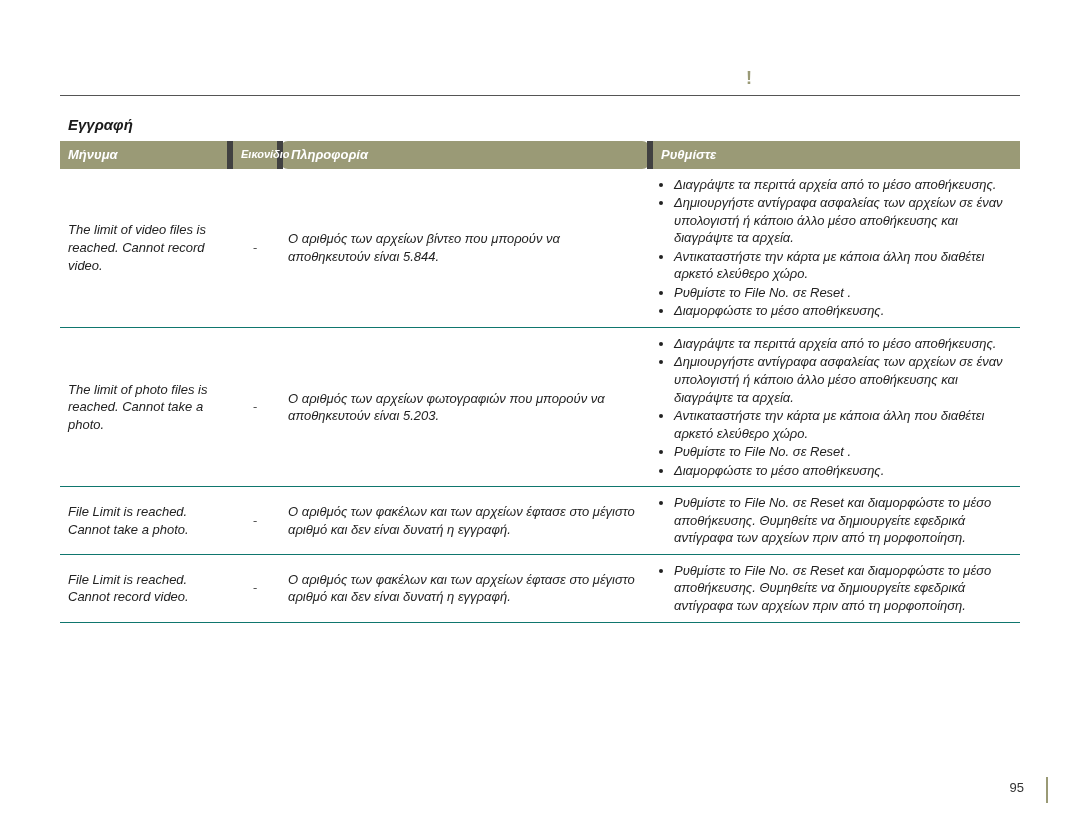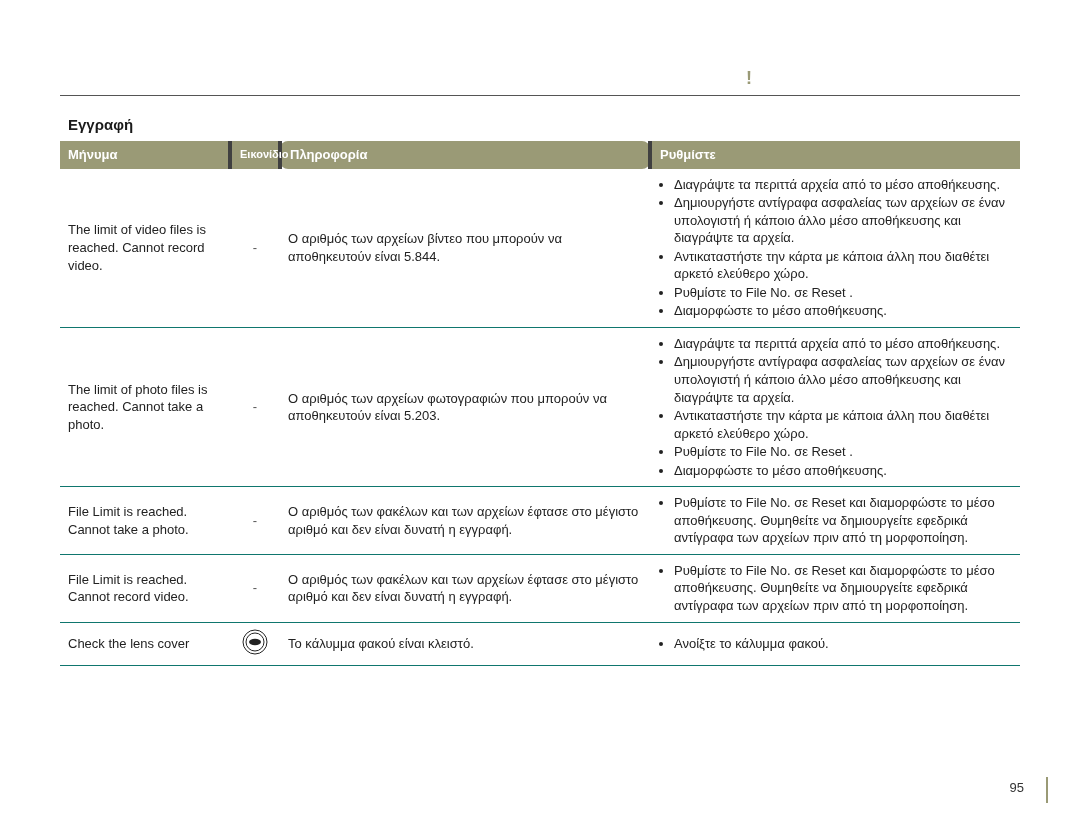--- a/index.html
+++ b/index.html
@@ -9,20 +9,21 @@
     color: #1a1a1a;
     margin: 0;
     padding: 0;
     width: 1080px;
     height: 825px;
     position: relative;
     background: #fff;
   }
   .page {
     padding: 50px 60px 0 60px;
+    font-style: italic;
   }
   .title-rule {
     border: none;
     border-bottom: 1px solid #555;
     margin: 45px 0 20px 0;
   }
   .section-title {
     font-weight: bold;
     font-size: 15px;
     margin: 10px 0 8px 8px;
@@ -37,21 +38,21 @@
   thead th {
     background: #9a9a76;
     color: #fff;
     font-weight: bold;
     text-align: left;
     padding: 5px 8px;
     font-size: 13px;
     margin-left: 30px;
   }
   thead th + th {
-    border-left: 4px solid #404040;
+    border-left: 6px solid #404040;
   }
   th.col-msg   { width: 170px; }
   th.col-icon  { width: 50px; font-size: 11px; }
   th.col-info  { width: 370px; border-radius: 8px; }
   th.col-action{  }
   tbody td {
     vertical-align: middle;
     padding: 6px 8px;
     border-bottom: 1px solid #0f766e;
     color: #222;
@@ -157,32 +158,18 @@
         <tr>
           <td>File Limit is reached. Cannot record video.</td>
           <td class="col-icon">-</td>
           <td>Ο αριθμός των φακέλων και των αρχείων έφτασε στο μέγιστο αριθμό και δεν είναι δυνατή η εγγραφή.</td>
           <td>
             <ul class="bullets">
               <li>Ρυθμίστε το  File No.   σε  Reset  και διαμορφώστε το μέσο αποθήκευσης. Θυμηθείτε να δημιουργείτε εφεδρικά αντίγραφα των αρχείων πριν από τη μορφοποίηση.</li>
             </ul>
           </td>
         </tr>
-        <tr>
-          <td>Check the lens cover</td>
-          <td class="col-icon"><span class="lens-icon"><svg width="26" height="26" viewBox="0 0 26 26">
-                <circle cx="13" cy="13" r="12" fill="none" stroke="#222" stroke-width="1"></circle>
-                <circle cx="13" cy="13" r="9" fill="none" stroke="#222" stroke-width="1"></circle>
-                <ellipse cx="13" cy="13" rx="6" ry="3.2" fill="#222"></ellipse>
-              </svg></span></td>
-          <td>Το κάλυμμα φακού είναι κλειστό.</td>
-          <td>
-            <ul class="bullets">
-              <li>Ανοίξτε το κάλυμμα φακού.</li>
-            </ul>
-          </td>
-        </tr>
       </tbody>
   </table>
 </div>
 
 <div class="side-rule"></div>
 <div class="page-num">95</div>
 
 </body></html>

